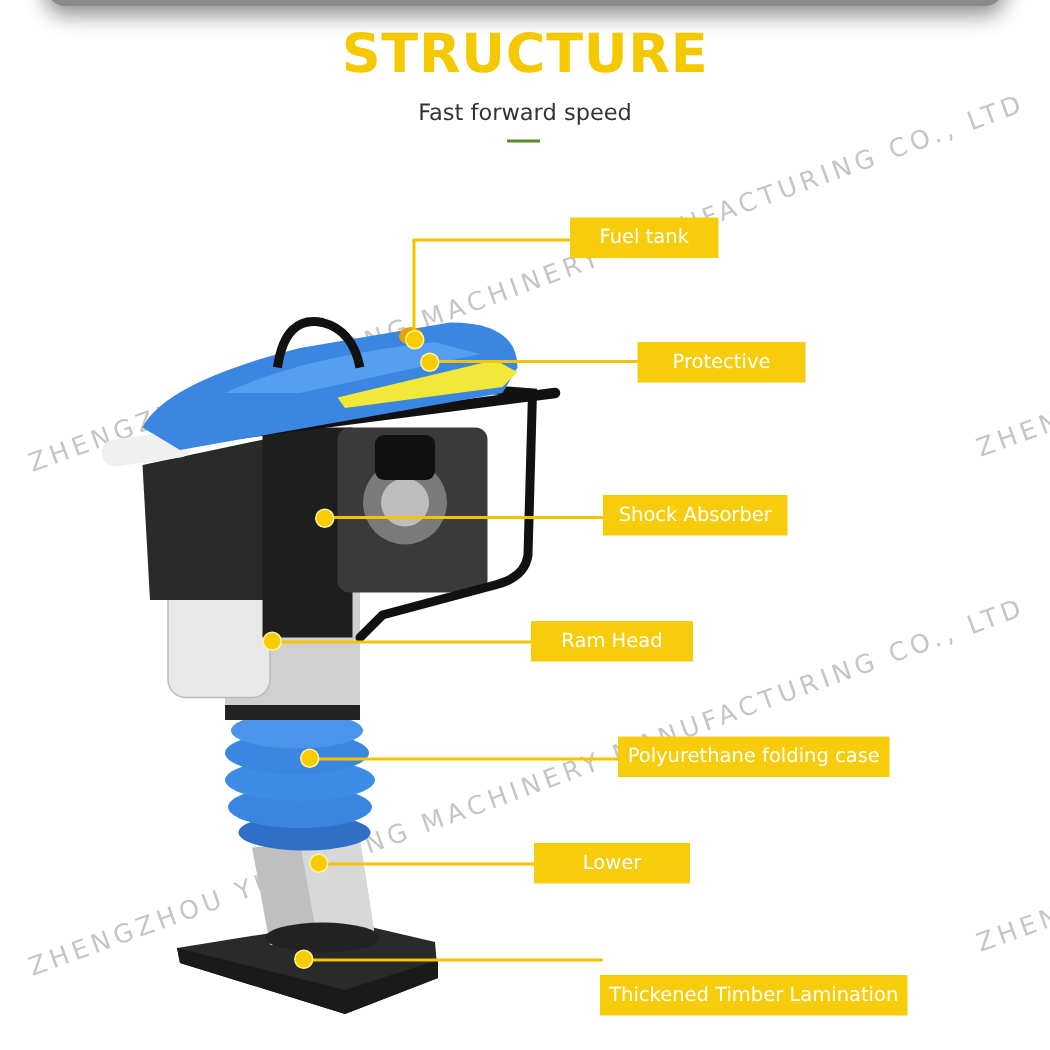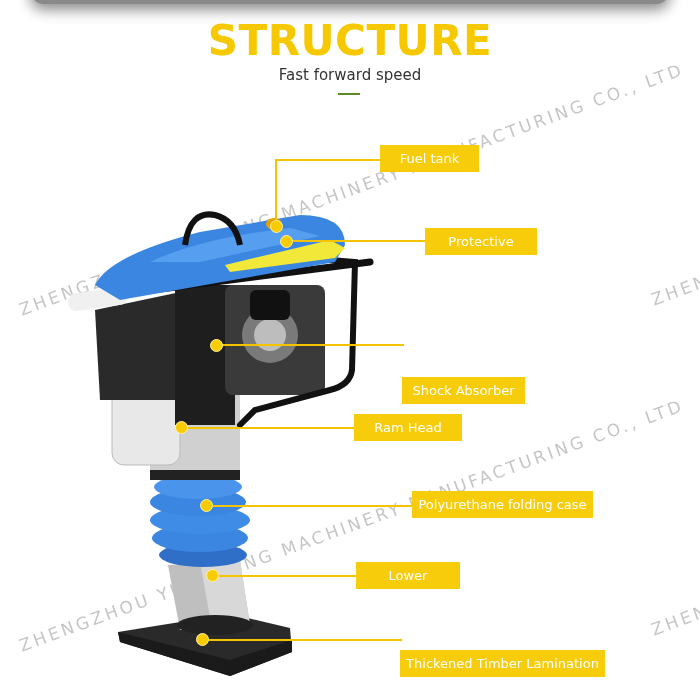--- a/index.html
+++ b/index.html
@@ -1,18 +1,18 @@
 <!DOCTYPE html>
 <html><head>
 <meta charset="utf-8">
 <style>
   html, body { margin: 0; padding: 0; }
   body { width: 700px; height: 700px; position: relative; overflow: hidden; background: #ffffff; font-family: "Liberation Sans", sans-serif; }
   .top-shadow { position: absolute; left: 30px; top: -30px; width: 640px; height: 34px; background: #8a8a8a; border-radius: 0 0 14px 14px; box-shadow: 0 6px 14px rgba(0,0,0,0.45); }
-  .title { position: absolute; left: 0; width: 700px; top: 16px; text-align: center; font-size: 42px; font-weight: bold; color: #f6c800; letter-spacing: 0.5px; font-family: "DejaVu Sans", sans-serif; }
+  .title { position: absolute; left: 0; width: 700px; top: 16px; text-align: center; font-size: 36px; font-weight: bold; color: #f6c800; letter-spacing: 0.5px; font-family: "DejaVu Sans", sans-serif; }
   .subtitle { position: absolute; left: 0; width: 700px; top: 66px; text-align: center; font-size: 15px; color: #333; font-family: "DejaVu Sans", sans-serif; }
   .underline { position: absolute; left: 338px; top: 93px; width: 22px; height: 2px; background: #5a8a2a; }
   .watermark { position: absolute; color: rgba(150,150,150,0.55); font-size: 17px; letter-spacing: 3px; white-space: nowrap; transform-origin: left center; transform: rotate(-20deg); font-family: "DejaVu Sans", sans-serif; pointer-events: none; }
   .label { position: absolute; background: #f7cc0a; color: #fff; font-size: 13px; height: 27px; line-height: 27px; padding: 0 6px; text-align: center; font-family: "DejaVu Sans", sans-serif; }
   .line { position: absolute; background: #f5c400; height: 2px; }
   .vline { position: absolute; background: #f5c400; width: 2px; }
   .dot { position: absolute; width: 11px; height: 11px; border-radius: 50%; background: #f8cc00; border: 1px solid #fff3a0; transform: translate(-6px,-6px); }
   svg.machine { position: absolute; left: 0; top: 0; }
 </style>
 </head>
@@ -83,17 +83,17 @@
 <div class="dot" style="left:276px; top:226px;"></div>
 <div class="dot" style="left:286px; top:241px;"></div>
 <div class="dot" style="left:216px; top:345px;"></div>
 <div class="dot" style="left:181px; top:427px;"></div>
 <div class="dot" style="left:206px; top:505px;"></div>
 <div class="dot" style="left:212px; top:575px;"></div>
 <div class="dot" style="left:202px; top:639px;"></div>
 
 <div class="label" style="left:380px; top:145px; width:87px;">Fuel tank</div>
 <div class="label" style="left:425px; top:228px; width:100px;">Protective Cover</div>
-<div class="label" style="left:402px; top:330px; width:111px;margin-top:47px;">Shock Absorber</div>
+<div class="label" style="left:402px; top:330px; width:111px;">Shock Absorber</div>
 <div class="label" style="left:354px; top:414px; width:96px;">Ram Head</div>
 <div class="label" style="left:412px; top:491px; width:169px;">Polyurethane folding case</div>
 <div class="label" style="left:356px; top:562px; width:92px;">Lower Rammer</div>
 <div class="label" style="left:400px; top:626px; width:193px;margin-top:24px;">Thickened Timber Lamination</div>
 
 </body></html>

